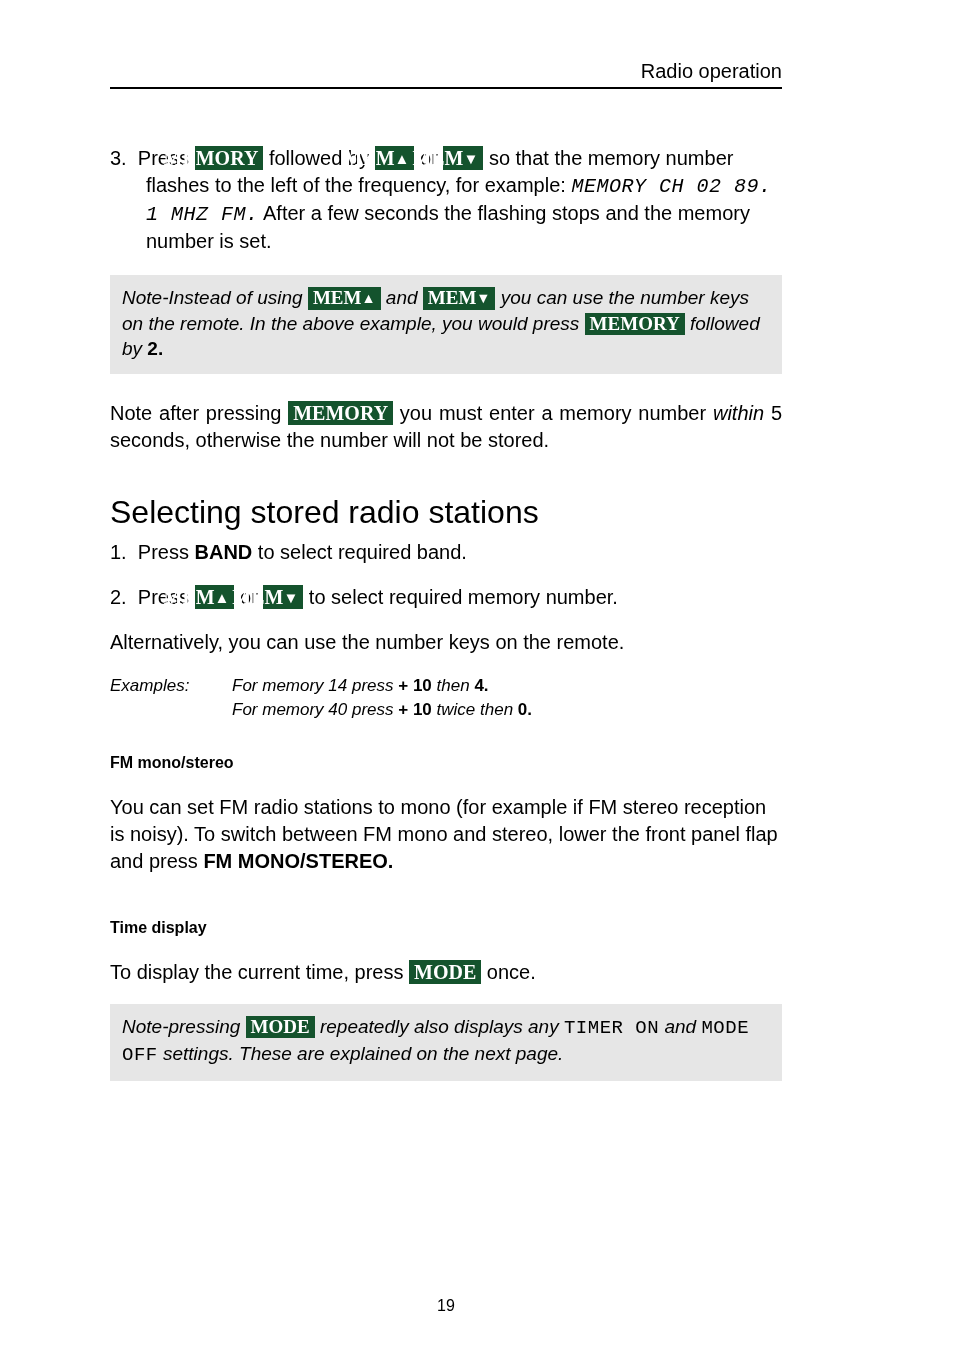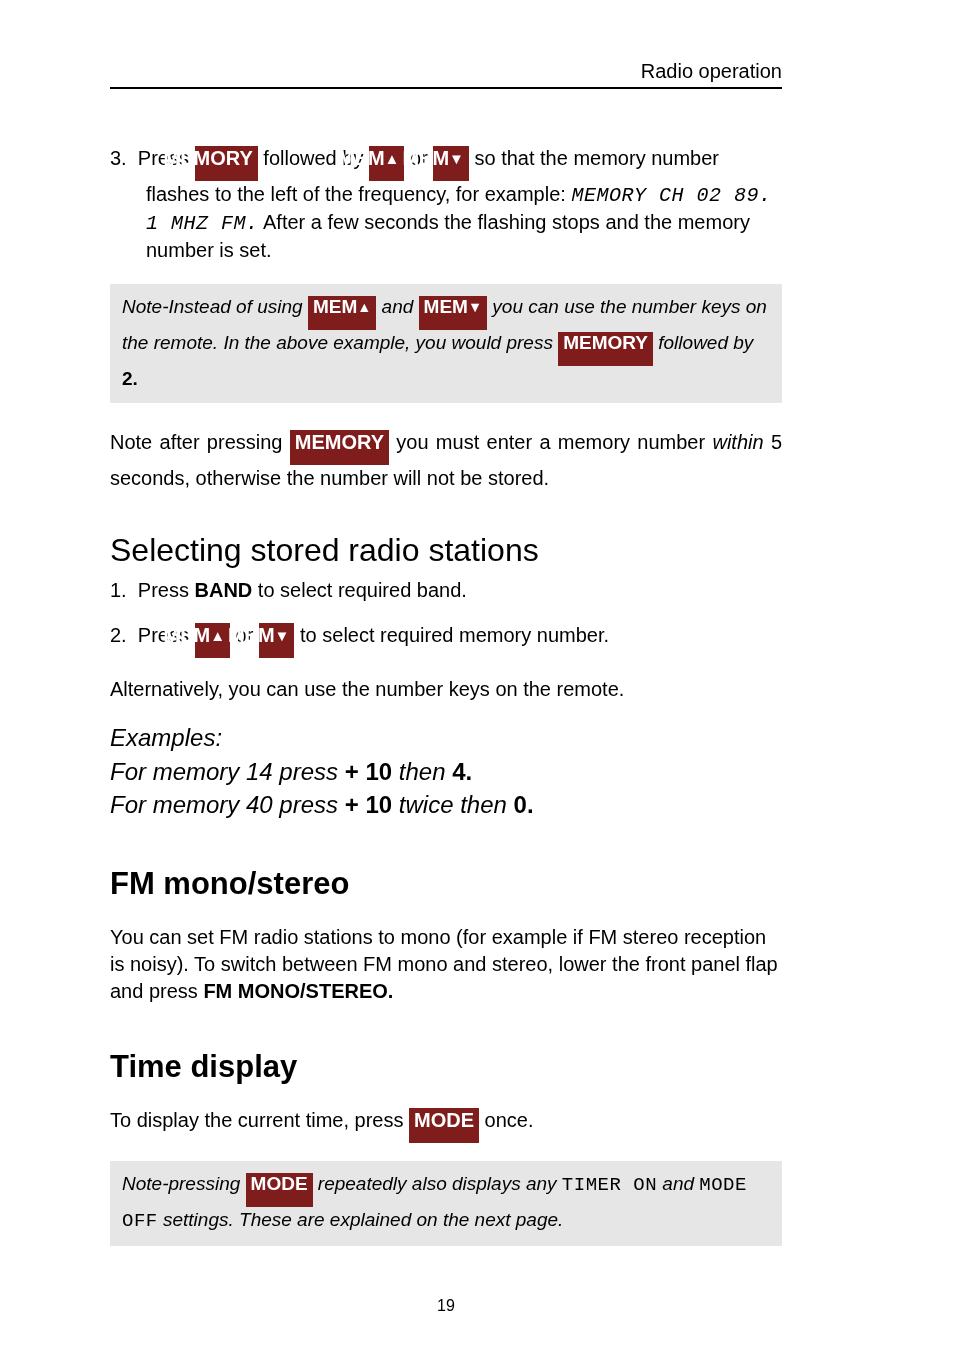--- a/index.html
+++ b/index.html
@@ -25,26 +25,26 @@
   }
   .step3 {
     font-size: 20px;
     line-height: 1.35;
     margin-bottom: 20px;
     padding-left: 36px;
     text-indent: -36px;
   }
   .btn {
     display: inline-block;
-    background: #7f1d1d;
+    background: #14532d;
     color: #fff;
     font-weight: bold;
-    padding: 0 5px 11px 5px;
+    padding: 0 5px 0 5px;
     line-height: 1.2;
-    font-family: Liberation Sans, sans-serif;
+    font-family: Liberation Serif, serif;
   }
   .btn .tri {
     font-size: 0.75em;
     vertical-align: 1px;
   }
   .seg {
     font-family: "Courier New", monospace;
     letter-spacing: 0.5px;
     font-style: italic;
   }
@@ -76,37 +76,36 @@
     padding-left: 36px;
     text-indent: -36px;
     margin-bottom: 18px;
   }
   .para {
     font-size: 20px;
     line-height: 1.35;
     margin-bottom: 18px;
   }
   .examples {
-    font-size: 24px;
+    font-size: 17px;
     line-height: 1.4;
     font-style: italic;
-    margin-bottom: 44px;
+    margin-bottom: 32px;
     display: flex;
-    flex-direction: column;
   }
   .examples .label {
     width: 122px;
     flex: none;
   }
   .examples .body {
     flex: 1;
   }
   .examples b, .examples strong { font-style: normal; }
   h2.sub {
-    font-size: 31px;
+    font-size: 16px;
     font-weight: bold;
     margin: 0 0 22px 0;
   }
   .footer {
     position: absolute;
     bottom: 40px;
     left: 0; right: 0;
     text-align: center;
     font-size: 16px;
   }

